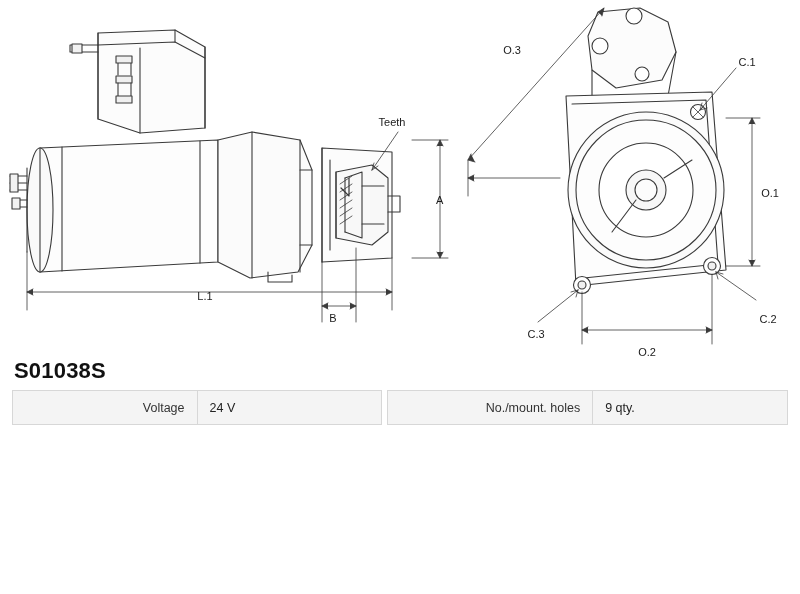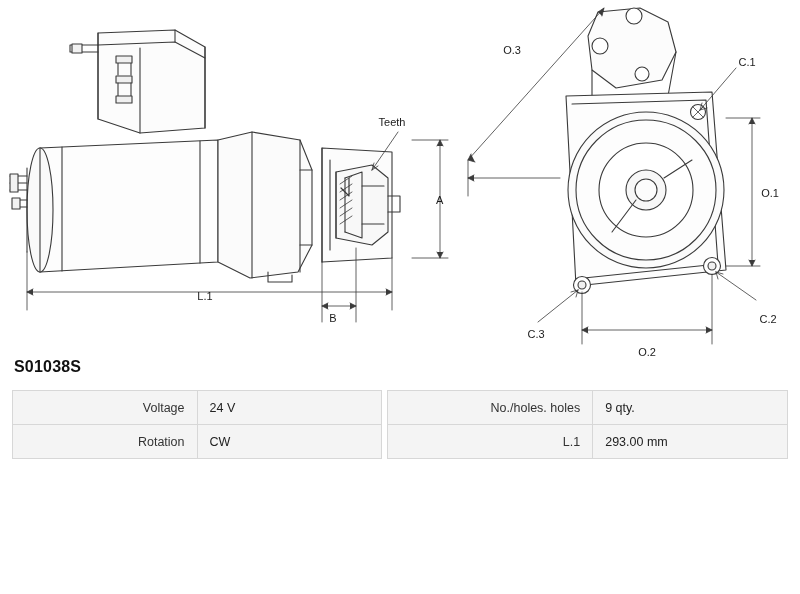--- a/index.html
+++ b/index.html
@@ -27,21 +27,21 @@
     width: 800px;
     height: 360px;
   }
   .diagram-area svg {
     display: block;
   }
   .part-number {
     position: absolute;
     left: 14px;
     top: 358px;
-    font-size: 16px;
+    font-size: 22px;
     font-weight: bold;
     letter-spacing: 0.2px;
     color: #111111;
   }
   .spec-table {
     position: absolute;
     left: 12px;
     top: 390px;
     width: 776px;
     border-collapse: collapse;
@@ -236,26 +236,19 @@
         <col class="col-v1">
         <col style="width:6px">
         <col class="col-l2">
         <col class="col-v2">
     </colgroup>
     <tbody>
       <tr>
         <td class="label">Voltage</td>
         <td class="value">24 V</td>
         <td class="gap"></td>
-        <td class="label">No./holes. holes</td>
+        <td class="label">No./mount. holes</td>
         <td class="value">9 qty.</td>
-      </tr>
-      <tr>
-        <td class="label">Rotation</td>
-        <td class="value">CW</td>
-        <td class="gap"></td>
-        <td class="label">L.1</td>
-        <td class="value">293.00 mm</td>
       </tr>
     </tbody>
   </table>
 
 </div>
 
 </body></html>

